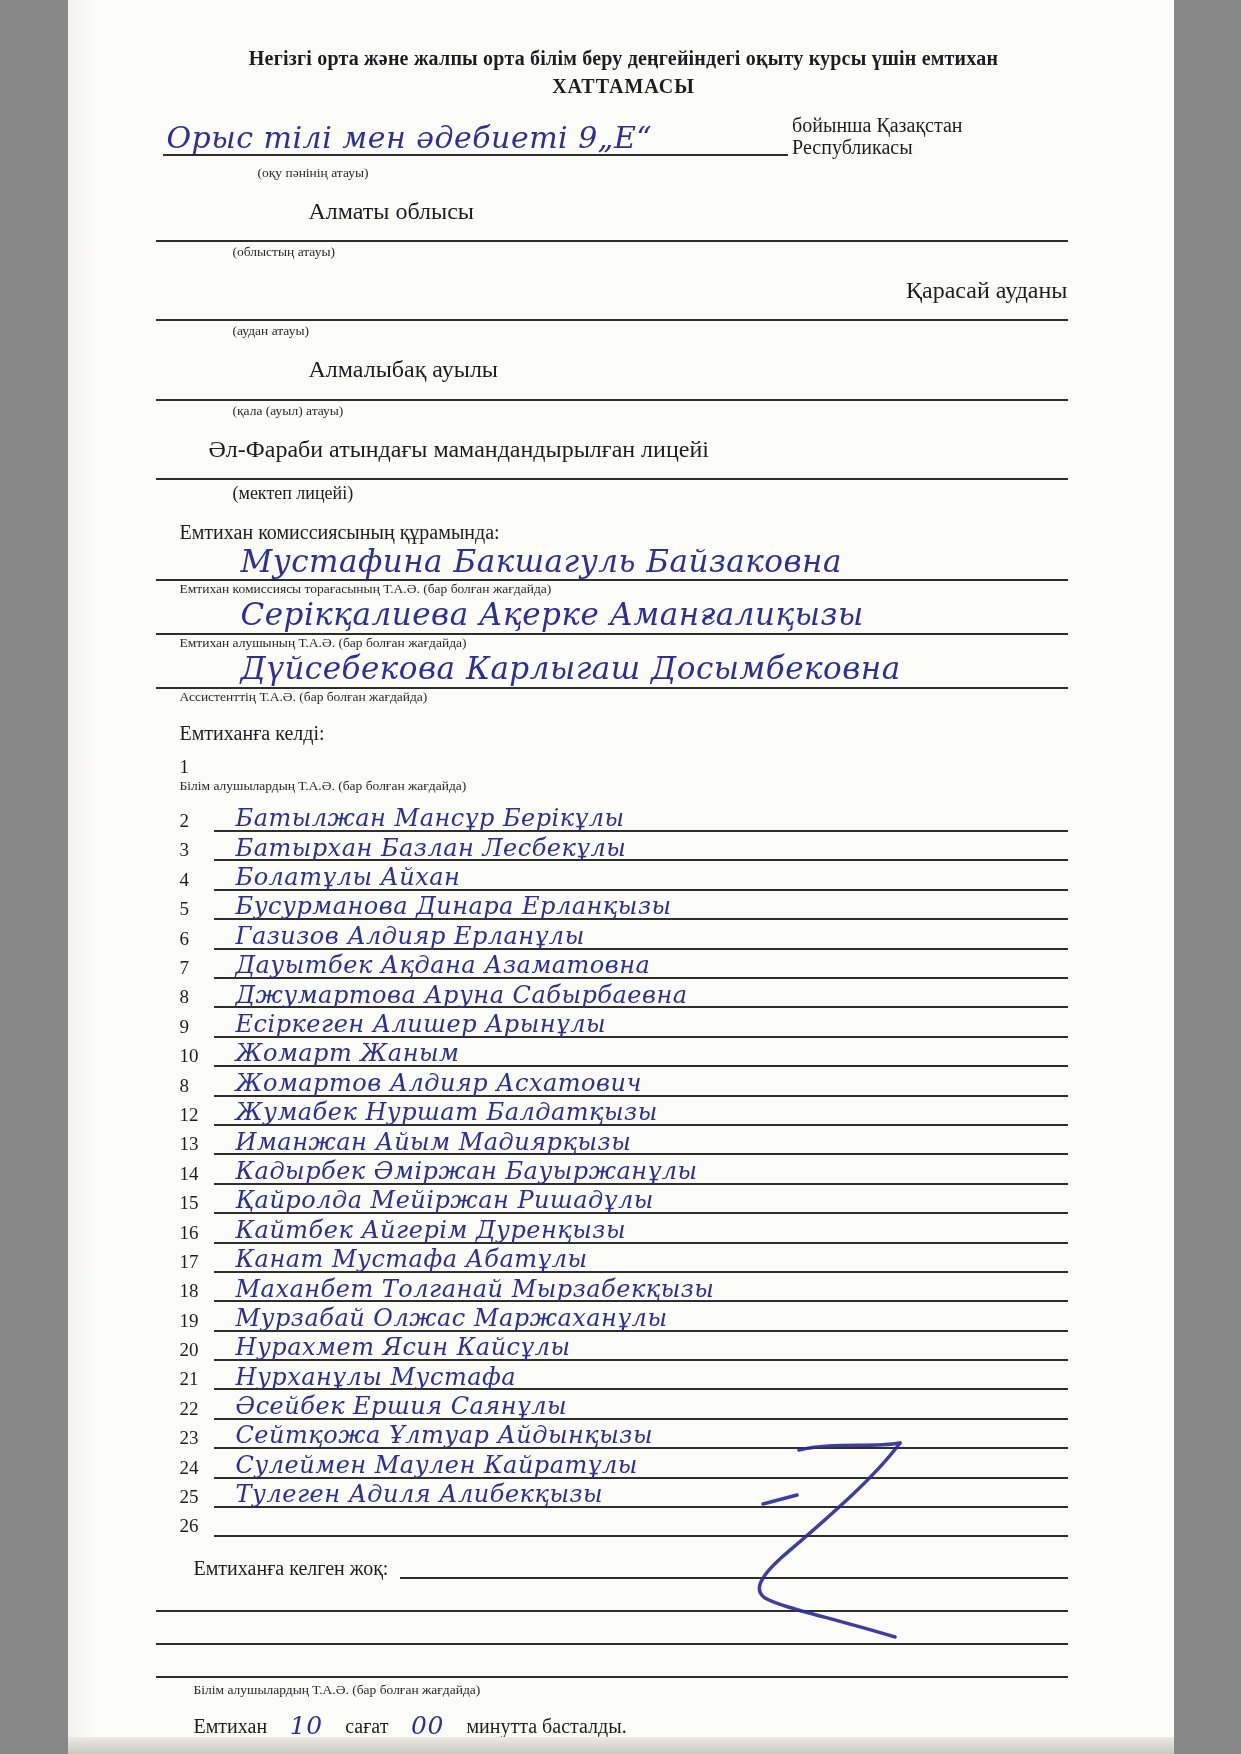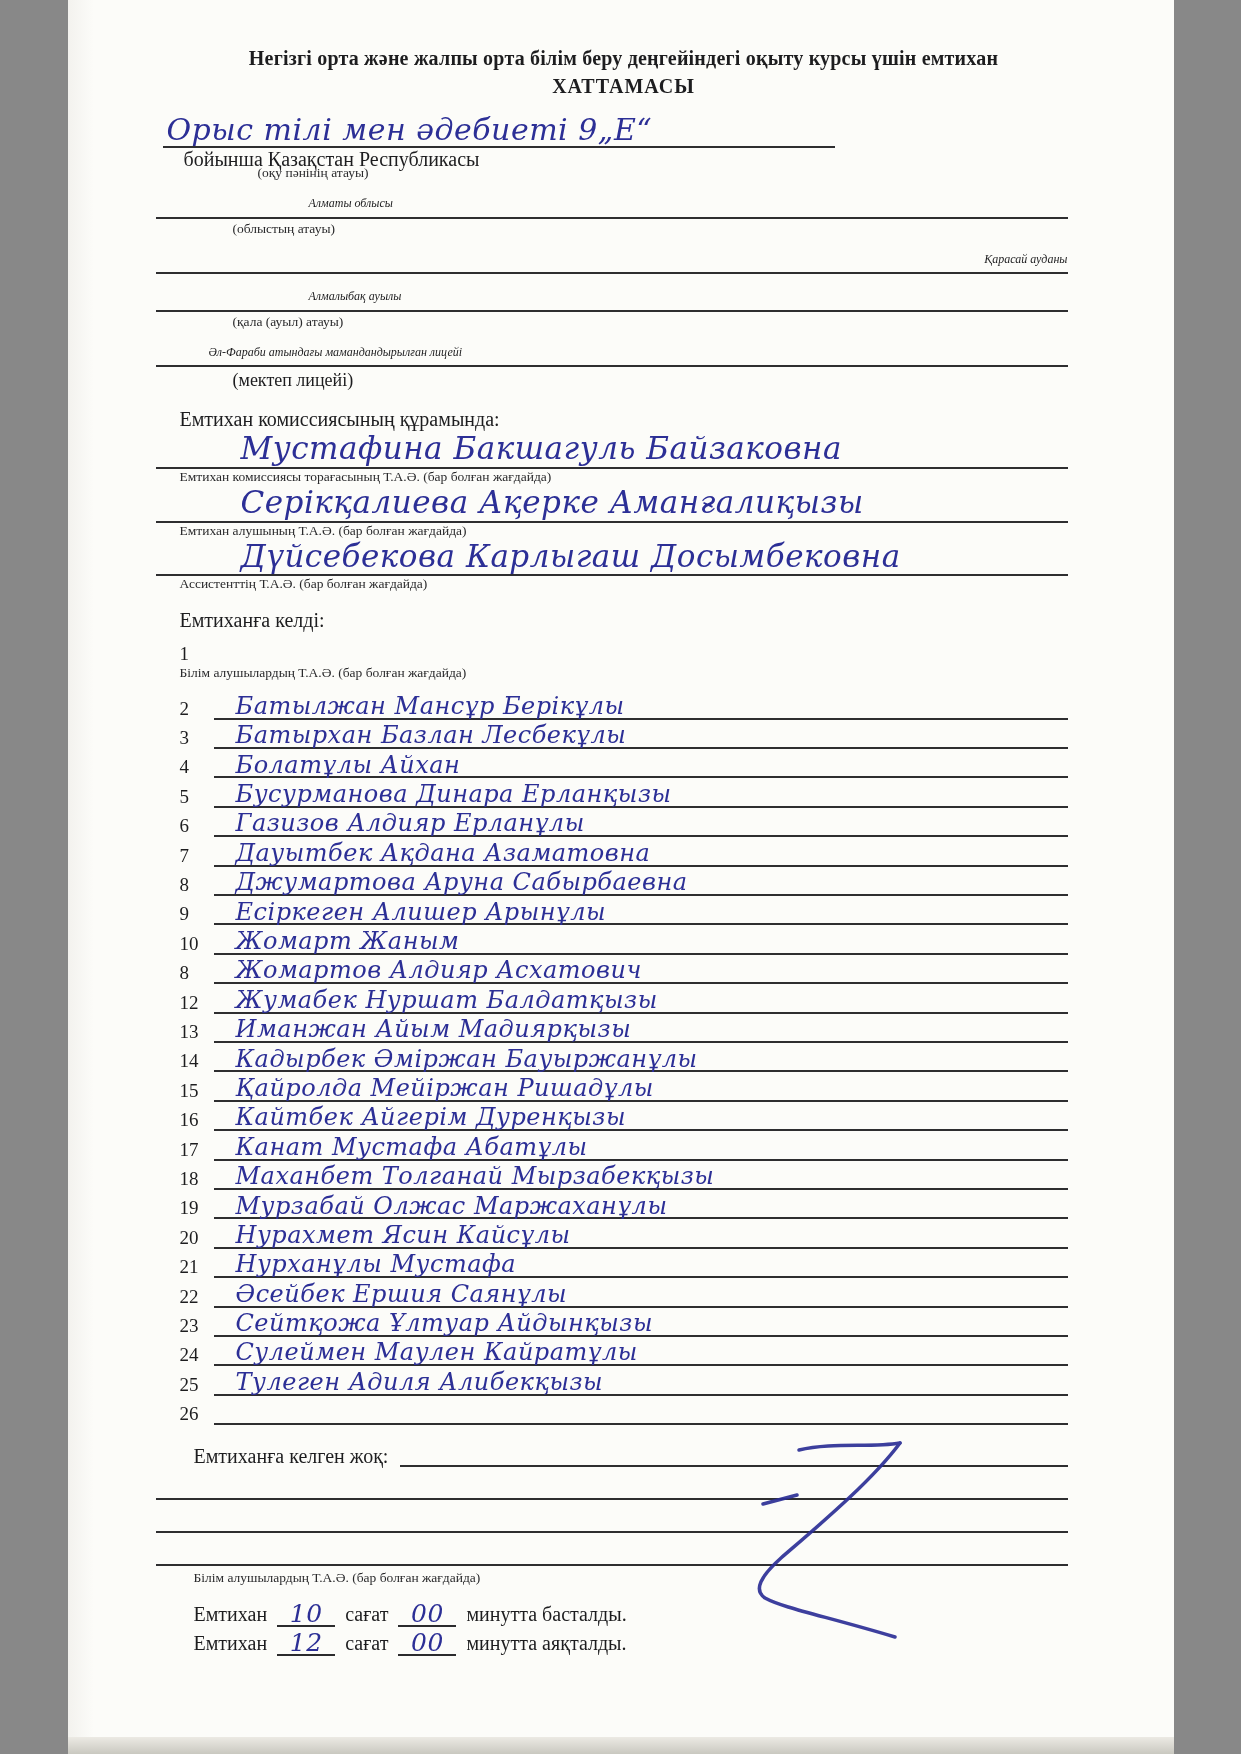--- a/index.html
+++ b/index.html
@@ -16,35 +16,35 @@
   }
   .title1{font-size:20px;font-weight:bold;text-align:center;line-height:1.2;letter-spacing:.2px;}
   .title2{font-size:20px;font-weight:bold;text-align:center;margin-top:5px;letter-spacing:1px;}
   .hw{
     font-family:"DejaVu Serif","Liberation Serif",serif;
     font-style:italic;
     color:#2c2f96;
     letter-spacing:.5px;
     white-space:nowrap;
   }
-  .subject-row{margin-top:15px;height:50px;display:flex;align-items:flex-start;flex-direction:column;}
+  .subject-row{margin-top:15px;height:50px;display:flex;align-items:center;}
   .subject-hw{
     display:inline-block;width:672px;margin-left:-17px;
     border-bottom:2px solid #2e2e30;
     font-size:30px;line-height:1.1;padding-left:4px;
     box-sizing:border-box;
   }
   .subject-printed{font-size:20px;padding-left:4px;line-height:1.1;padding-bottom:4px;}
   .sub-label{font-size:13.5px;color:#2a2a2c;margin-top:2px;}
   .subject-label{padding-left:78px;}
   .field{margin-top:15px;}
   .field-value{
-    font-size:12px;line-height:1.3;
+    font-size:24px;line-height:1.3;
     border-bottom:2px solid #2e2e30;
-    margin-left:-24px;padding-bottom:5px;font-style:italic;
+    margin-left:-24px;padding-bottom:13px;
   }
   .field-label{padding-left:53px;}
   .field-label-big{font-size:18px;padding-left:53px;margin-top:3px;}
   .section-heading{font-size:20px;margin-top:17px;}
   .member{margin-top:0;}
   .member-name{
     font-size:31px;line-height:1.15;
     border-bottom:2px solid #2e2e30;
     margin-left:-24px;padding-left:85px;padding-bottom:0;
   }
@@ -93,20 +93,21 @@
   </div>
   <div class="sub-label subject-label">(оқу пәнінің атауы)</div>
 
   <div id="location-fields">
       <div class="field">
         <div class="field-value" style="padding-left: 153px;">Алматы облысы</div>
         <div class="sub-label field-label">(облыстың атауы)</div>
       </div>
       <div class="field">
         <div class="field-value" style="padding-left: 133px; text-align: right;">Қарасай ауданы</div>
+        <div class="sub-label field-label">(аудан атауы)</div>
       </div>
       <div class="field">
         <div class="field-value" style="padding-left: 153px;">Алмалыбақ ауылы</div>
         <div class="sub-label field-label">(қала (ауыл) атауы)</div>
       </div>
       <div class="field">
         <div class="field-value" style="padding-left: 53px;">Әл-Фараби атындағы мамандандырылған лицейі</div>
         <div class="field-label-big">(мектеп лицейі)</div>
       </div>
     </div>

